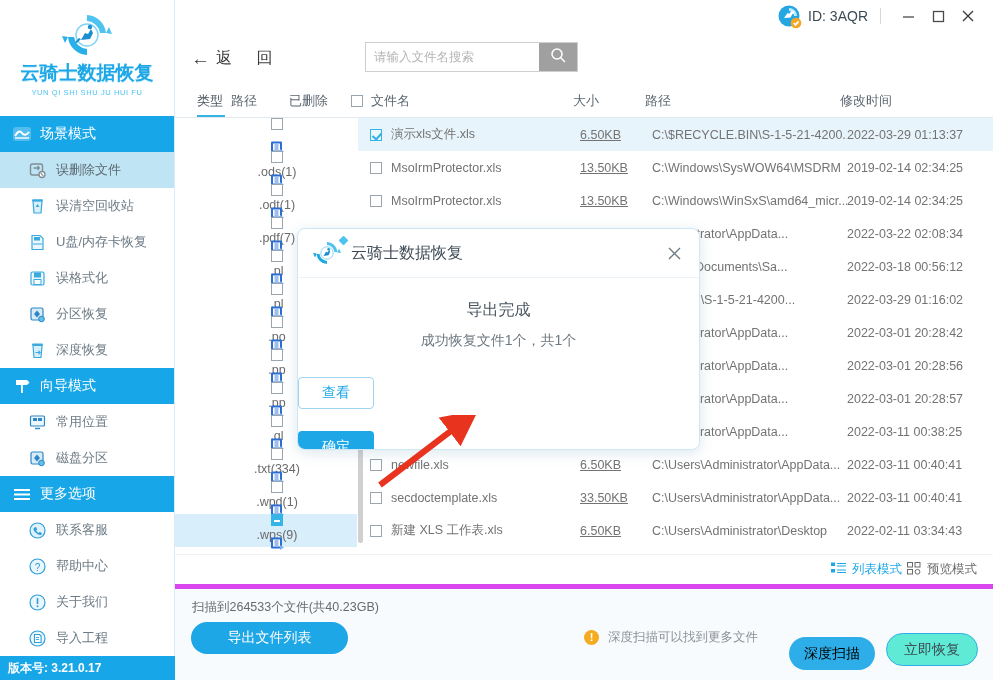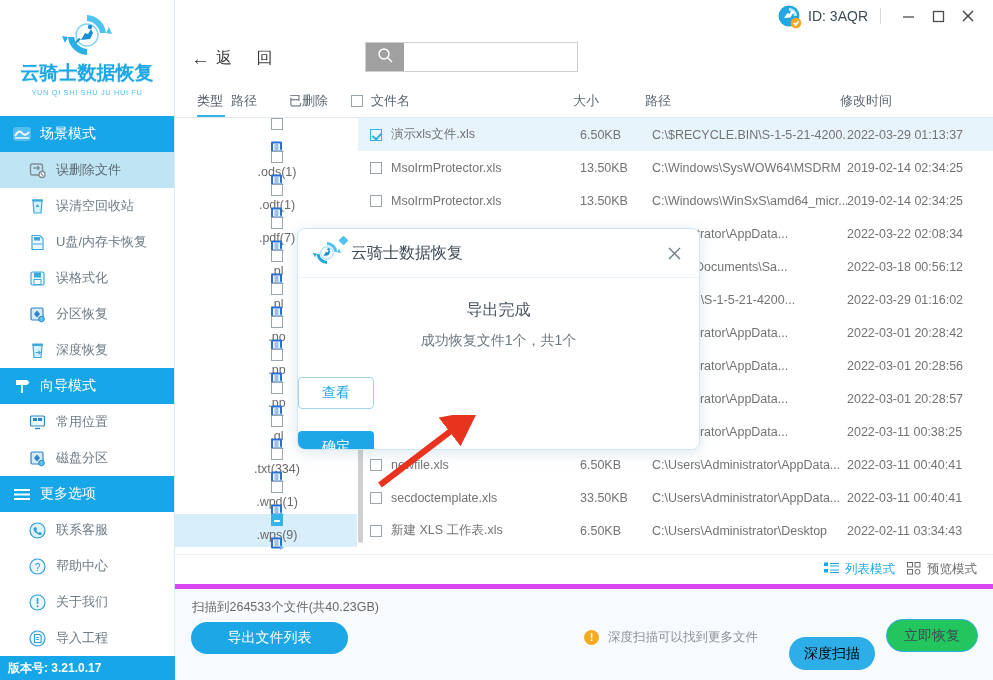--- a/index.html
+++ b/index.html
@@ -211,28 +211,28 @@
     width: 5px; height: 180px; background: #d0d0d0; border-radius: 3px;
   }
 
   .filelist { flex: 1; position: relative; overflow: hidden; }
   .frow {
     height: 33px; display: flex; align-items: center;
     font-size: 12.5px; color: #737373;
   }
   .frow.sel { background: #e8f4fc; }
   .fc.name { width: 222px; display: flex; align-items: center; gap: 9px; padding-left: 12px; }
-  .fc.size { width: 72px; }
+  .fc.size { width: 72px; text-decoration: underline; }
   .fc.path { width: 195px; white-space: nowrap; overflow: hidden; }
   .fc.time { flex: 1; }
 
   
   .viewmodes {
     height: 30px; display: flex; align-items: center; justify-content: flex-end;
-    padding-right: 16px; gap: 12px;
+    padding-right: 16px; gap: 5px;
     font-size: 12.5px;
     border-top: 1px solid #eef3f6;
   }
   .vm { display: flex; align-items: center; gap: 6px; cursor: pointer; }
   .vm.active { color: #1ea7e6; }
   .vm.inactive { color: #6a6a6a; }
 
   .bottombar {
     height: 96px; position: relative;
     background: #f7fbfd;
@@ -261,23 +261,23 @@
     background: #f5ab20; color: #fff; font-size: 11px; font-weight: bold;
     display: flex; align-items: center; justify-content: center;
     line-height: 1;
   }
   .btn-deep {
     position: absolute; left: 614px; top: 48px;
     width: 86px; height: 33px; border-radius: 17px;
     background: #2eaee8; color: #000000; font-size: 14px;
   }
   .btn-recover {
-    position: absolute; left: 711px; top: 30px;
+    position: absolute; left: 711px; top: 44px;
     width: 92px; height: 33px; border-radius: 17px;
-    background: #22c55e; color: #3c4b55; font-size: 14px;
+    background: #5eead4; color: #3c4b55; font-size: 14px;
     border: 1.5px solid #2eaee8;
   }
 
   
   .modal-shadow {
     position: absolute; left: 297px; top: 228px;
     width: 403px; height: 222px;
     background: #fff;
     border: 1px solid #cfe8f6;
     border-radius: 8px;
@@ -532,20 +532,21 @@
           </svg>
       </div>
     </div>
 
     <div class="toolbar">
       <div class="back-btn">
         <span class="arrow">←</span>
         <span>返 回</span>
       </div>
       <div class="search-wrap">
+        <input class="search-input" value="" placeholder="请输入文件名搜索" style="">
         <div class="search-btn">
           <span>
             <svg width="17" height="17" viewBox="0 0 17 17">
                 <circle cx="7" cy="7" r="5" fill="none" stroke="#fff" stroke-width="1.5"></circle>
                 <path d="M10.8 10.8 L15 15" stroke="#fff" stroke-width="1.5"></path>
               </svg>
           </span>
         </div>
       </div>
     </div>

